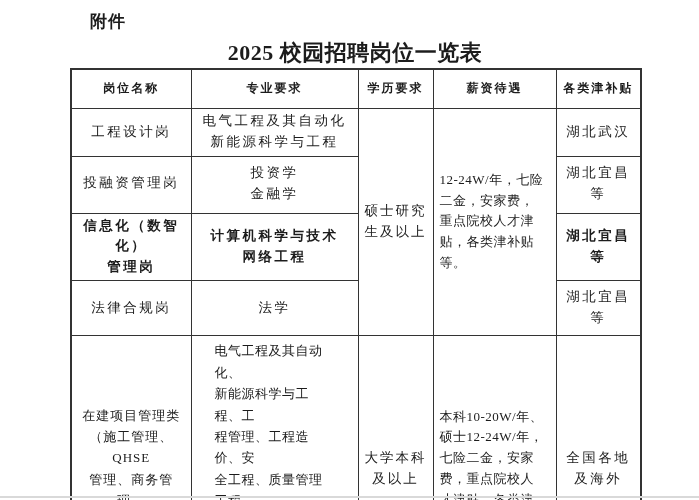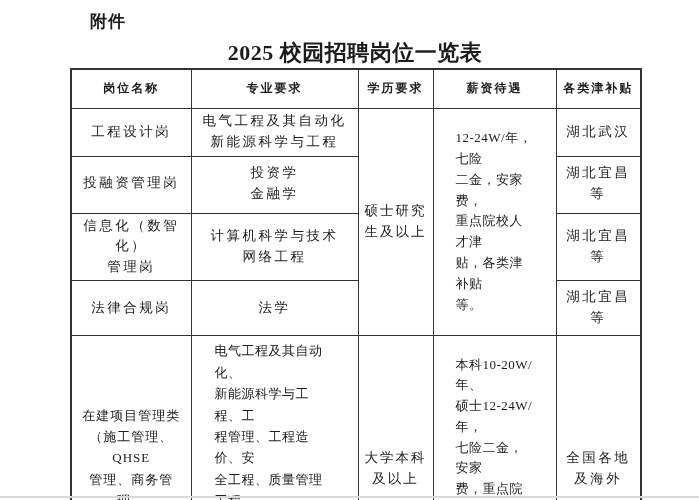--- a/index.html
+++ b/index.html
@@ -58,31 +58,31 @@
   .jobs-table td {
     font-size: 13.5px;
     text-align: center;
     white-space: pre-line;
     letter-spacing: 2.5px;
     line-height: 1.55;
   }
   tr.hdr-row   { height: 39px; }
   tr.row-1     { height: 48px; }
   tr.row-2     { height: 57px; font-family: Liberation Mono, monospace; }
-  tr.row-3     { height: 46px; }
+  tr.row-3     { height: 46px; font-weight: bold; }
   tr.row-4     { height: 55px; }
   tr.row-5     { height: 153px; }
   td.cell-education {
     letter-spacing: 2px;
   }
   td.cell-salary {
     text-align: left;
     letter-spacing: 0.5px;
     font-size: 13px;
-    padding: 4px 22px;
+    padding: 4px 6px;
     line-height: 1.6;
   }
   td.cell-majors-big {
     text-align: left;
     letter-spacing: 0.5px;
     font-size: 13px;
     padding: 4px 23px;
     line-height: 1.65;
   }
   td.cell-position-big {

